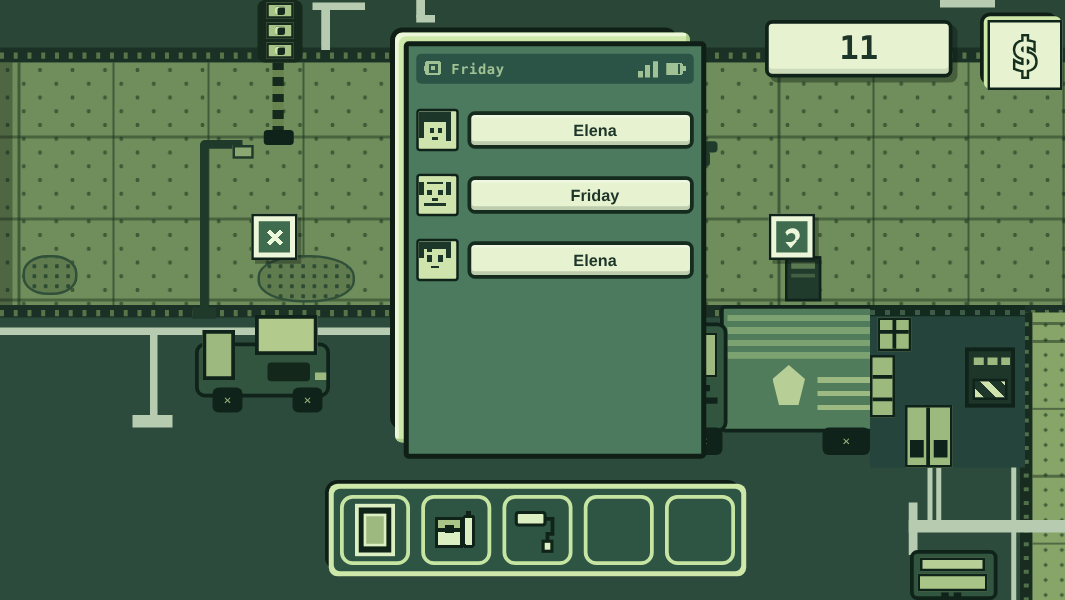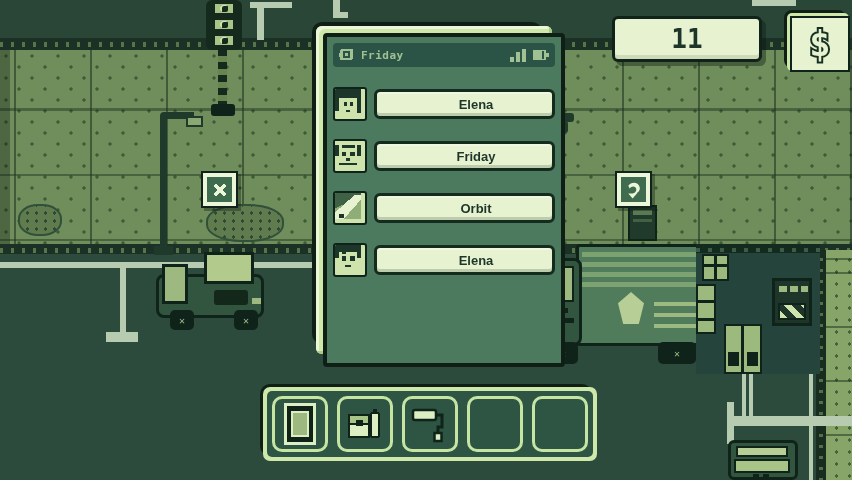--- a/index.html
+++ b/index.html
@@ -275,31 +275,20 @@
                 <rect x="3" y="2" width="6" height="1" fill="#1c3629"></rect>
               <rect x="3" y="5" width="2" height="2" fill="#1c3629"></rect>
                 <rect x="7" y="5" width="2" height="2" fill="#1c3629"></rect>
               <rect x="5" y="8" width="2" height="1" fill="#1c3629"></rect>
                 <rect x="2" y="10" width="8" height="1" fill="#1c3629"></rect>
             </svg>
           </div>
           <button class="contact-btn">Friday</button>
         </div>
 
-        <div class="contact-row">
-          <div class="avatar">
-            <svg width="26" height="26" viewBox="0 0 12 12" shape-rendering="crispEdges">
-              <rect width="12" height="12" fill="#8fae77"></rect>
-              <polygon points="0,0 12,0 12,2 0,7" fill="#3f6247"></polygon>
-              <polygon points="0,12 4,12 12,3 12,1 9,1 0,9" fill="#e7f3d0"></polygon>
-              <rect x="2" y="9.5" width="2" height="2" fill="#1c3629"></rect>
-            </svg>
-          </div>
-          <button class="contact-btn">Orbit</button>
-        </div>
 
         <div class="contact-row">
           <div class="avatar">
             <svg width="26" height="26" viewBox="0 0 12 12" shape-rendering="crispEdges">
               <rect width="12" height="12" fill="#cfe4ad"></rect>
                 <rect x="0" y="0" width="12" height="3" fill="#1c3629"></rect>
               <rect x="0" y="3" width="2" height="3" fill="#1c3629"></rect>
                 <rect x="10" y="3" width="2" height="3" fill="#1c3629"></rect>
               <rect x="3" y="3" width="2" height="1" fill="#1c3629"></rect>
               <rect x="3" y="5" width="2" height="2.5" fill="#1c3629"></rect>

